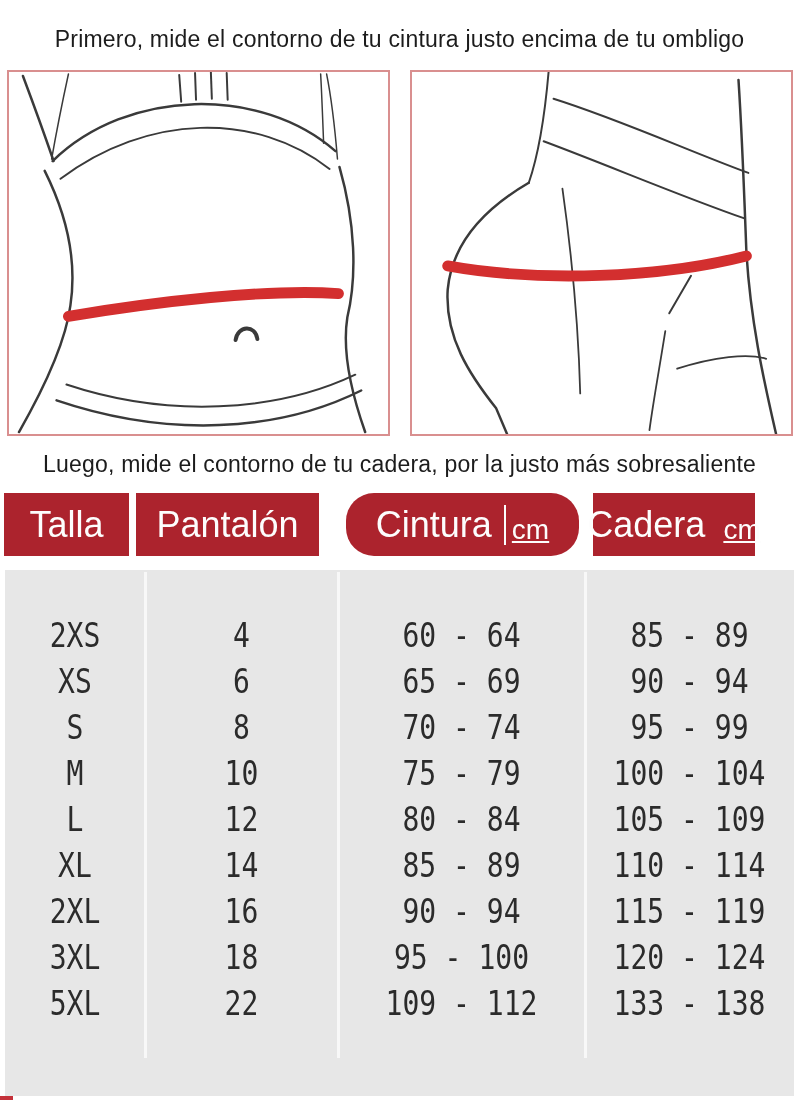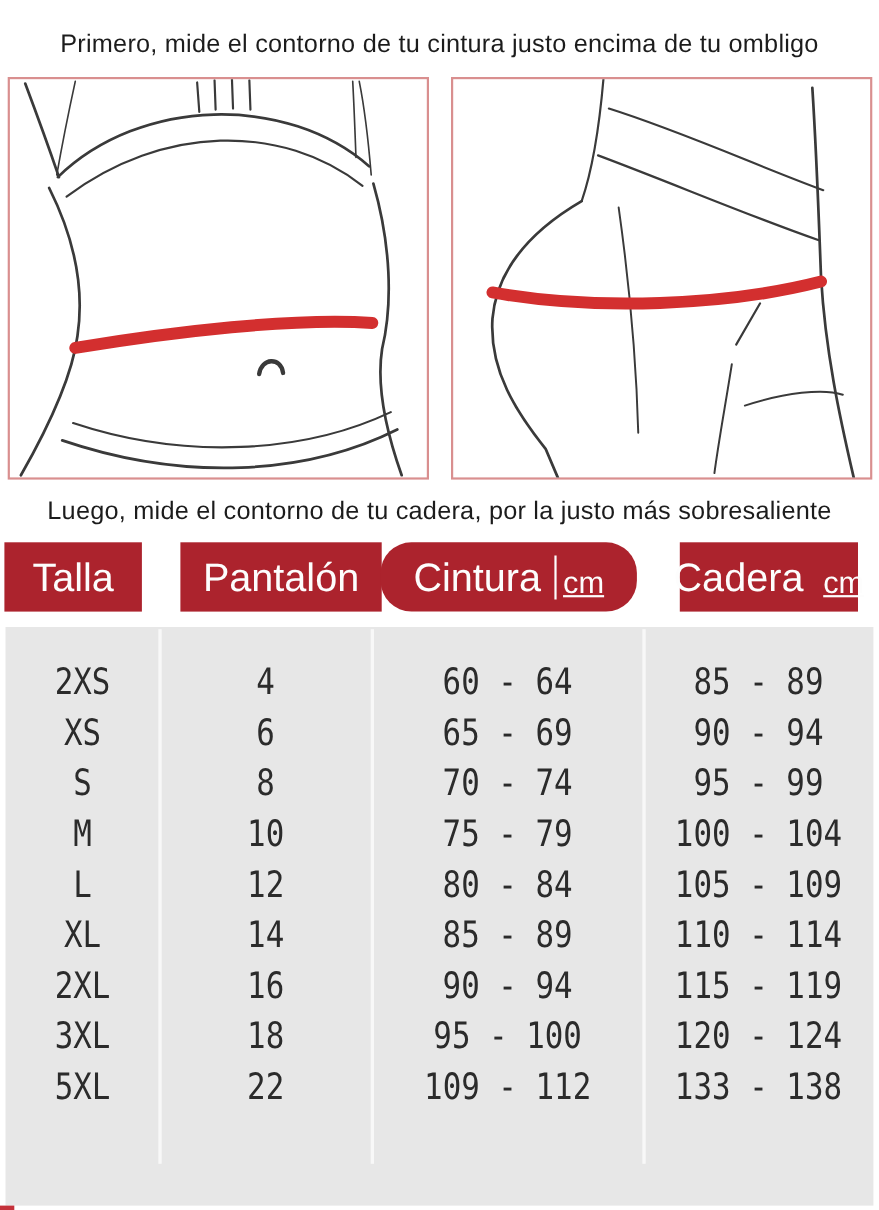--- a/index.html
+++ b/index.html
@@ -21,28 +21,28 @@
   #figure-hip{left:410px;}
   .figure-box svg{display:block;width:100%;height:100%;}
   .sketch{stroke:#3a3a3a;fill:none;stroke-linecap:round;}
   .tape{stroke:#d32f2f;stroke-width:11;fill:none;stroke-linecap:round;}
   .hdr{
     position:absolute;top:493px;height:63px;background:#ac232d;
     display:flex;align-items:center;justify-content:center;
     color:#fdfdfd;font-size:36px;font-weight:400;
   }
   #hdr-talla{left:4px;width:125px;}
-  #hdr-pantalon{left:164px;width:183px;}
+  #hdr-pantalon{left:136px;width:183px;}
   #hdr-cintura{left:346px;width:233px;border-radius:28px;}
-  #hdr-cadera{left:618px;width:162px;}
+  #hdr-cadera{left:593px;width:162px;}
   .unit-bar{display:inline-block;width:2px;height:40px;background:#fdfdfd;margin:0 6px 0 12px;}
   .unit{font-size:28px;position:relative;top:5px;text-decoration:underline;}
   #size-table{
     position:absolute;left:5px;top:570px;width:789px;height:526px;
-    background:#e7e7e7;box-sizing:border-box;padding-top:26px;
+    background:#e7e7e7;box-sizing:border-box;padding-top:42px;
   }
   .col-divider{
     position:absolute;top:572px;height:486px;width:3px;background:#f8f8f8;
   }
   #divider-1{left:144px;}
   #divider-2{left:337px;}
   #divider-3{left:584px;}
   .size-row{
     display:grid;grid-template-columns:140px 193px 247px 209px;
     height:46px;align-items:center;

